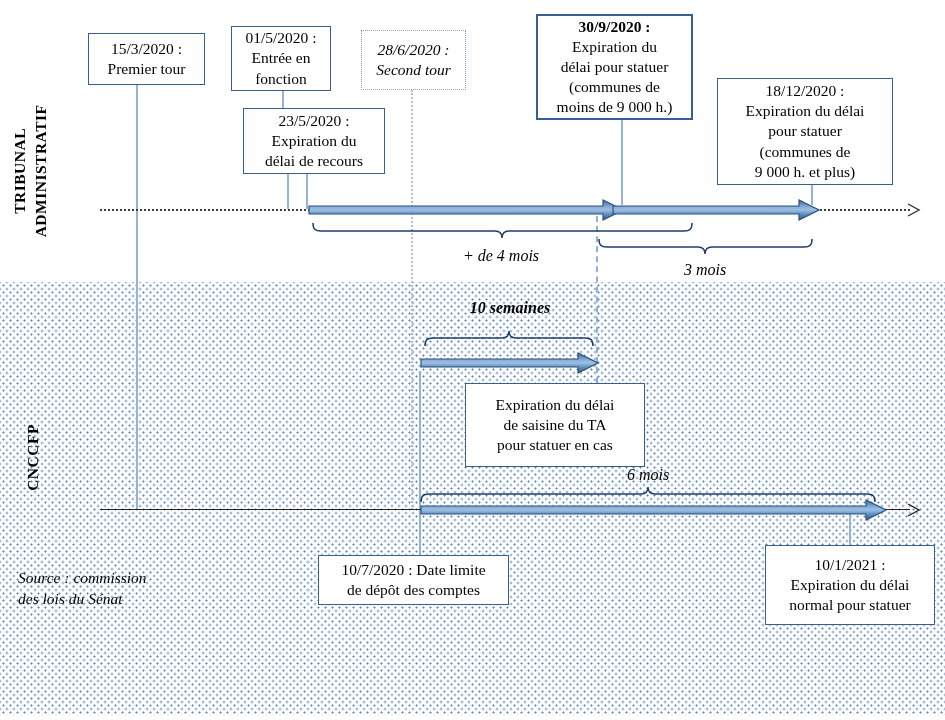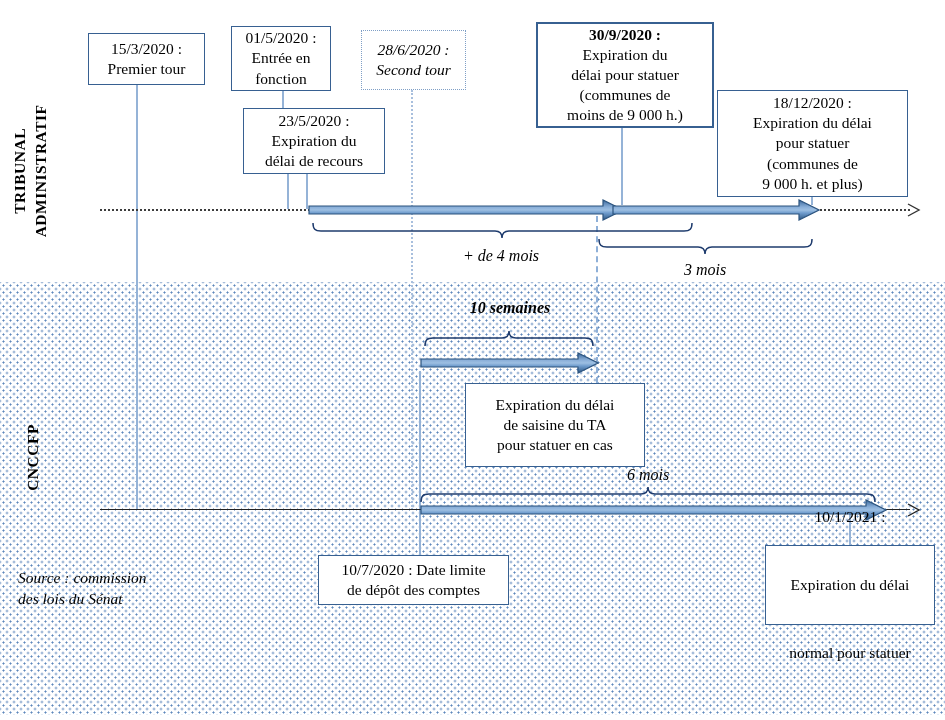--- a/index.html
+++ b/index.html
@@ -128,48 +128,48 @@
     <div>28/6/2020 :</div>
     <div>Second tour</div>
   </div>
 
   <div class="tbox" style="left:243px;top:108px;width:142px;height:66px;">
     <div>23/5/2020 :</div>
     <div>Expiration du</div>
     <div>délai de recours</div>
   </div>
 
-  <div class="tbox" style="left:536px;top:14px;width:178px;height:106px;border-width:2.2px;margin-top:8px;">
+  <div class="tbox" style="left:536px;top:14px;width:157px;height:106px;border-width:2.2px;">
     <div class="dt-bold">30/9/2020 :</div>
     <div>Expiration du</div>
     <div>délai pour statuer</div>
     <div>(communes de</div>
     <div>moins de 9 000 h.)</div>
   </div>
 
-  <div class="tbox" style="left:717px;top:78px;width:191px;height:107px;margin-top:12px;">
+  <div class="tbox" style="left:717px;top:78px;width:176px;height:107px;">
     <div>18/12/2020 :</div>
     <div>Expiration du délai</div>
     <div>pour statuer</div>
     <div>(communes de</div>
     <div>9 000 h. et plus)</div>
   </div>
 
   <div class="tbox" style="left:465px;top:383px;width:180px;height:84px;">
     <div>Expiration du délai</div>
     <div>de saisine du TA</div>
     <div>pour statuer en cas</div>
   </div>
 
   <div class="tbox" style="left:318px;top:555px;width:191px;height:50px;">
     <div>10/7/2020 : Date limite</div>
     <div>de dépôt des comptes</div>
   </div>
 
-  <div class="tbox" style="left:765px;top:545px;width:170px;height:80px;gap:48px;">
+  <div class="tbox" style="left:765px;top:545px;width:170px;height:80px;">
     <div>10/1/2021 :</div>
     <div>Expiration du délai</div>
     <div>normal pour statuer</div>
   </div>
 
   <div class="src" style="left:18px;top:568px;">
     <div>Source : commission</div>
     <div>des lois  du Sénat</div>
   </div>
 

